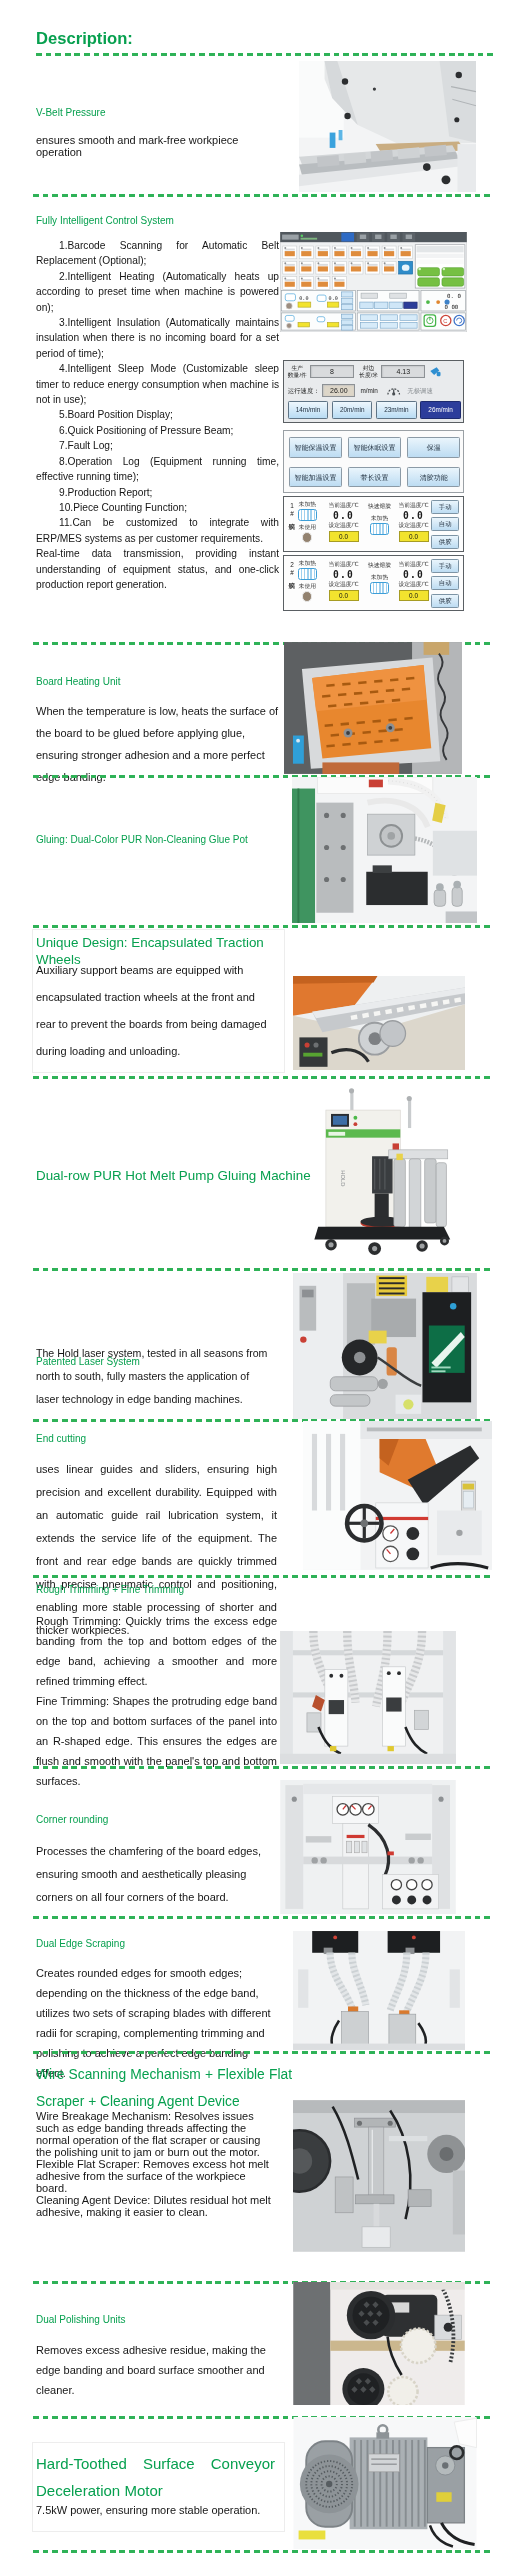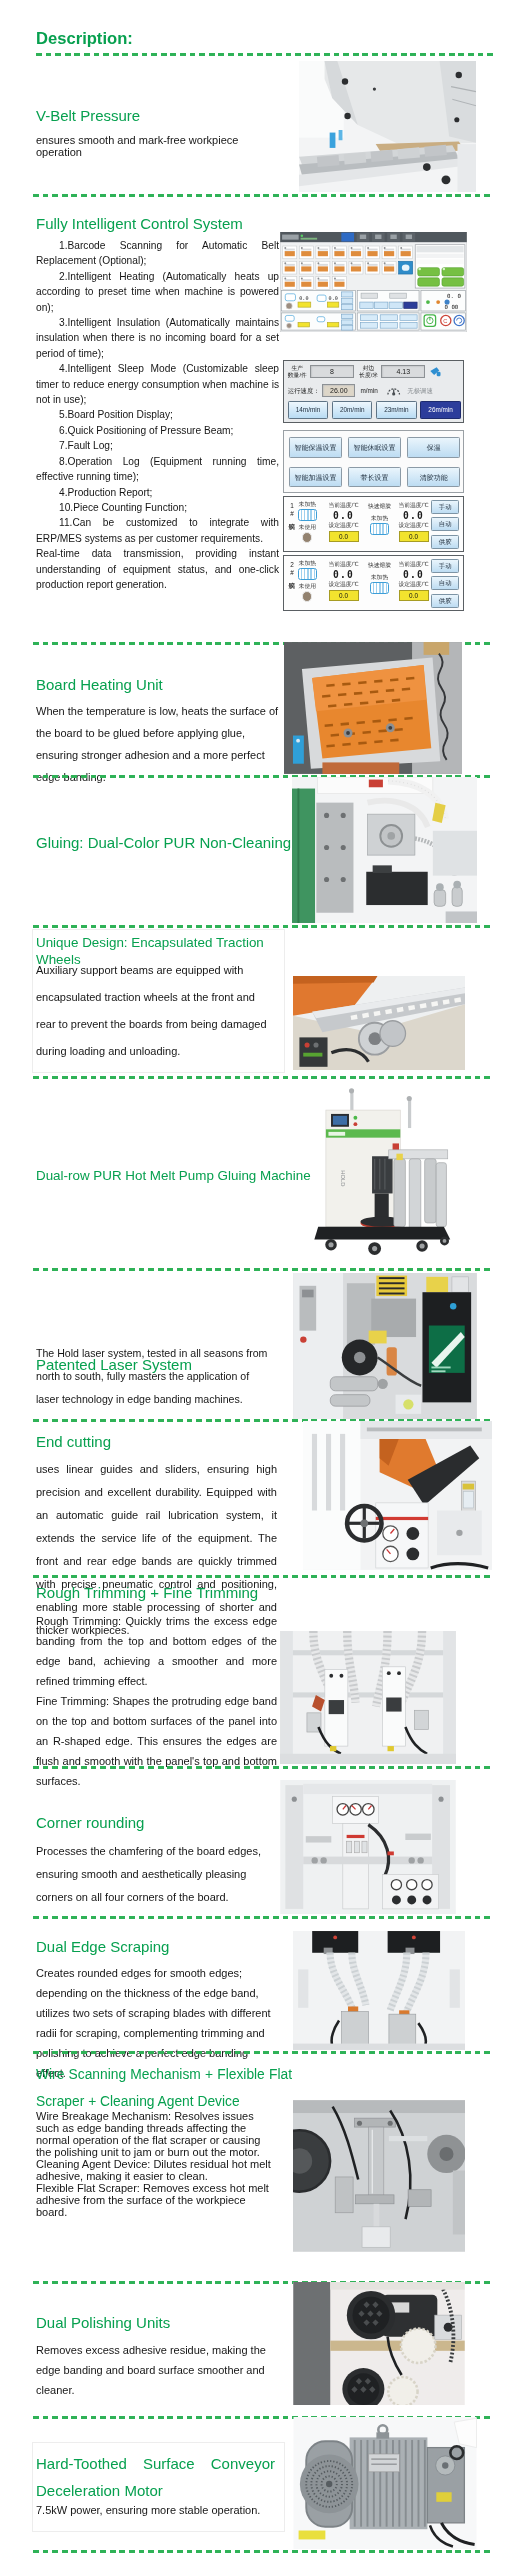--- a/index.html
+++ b/index.html
@@ -1,20 +1,20 @@
 <!DOCTYPE html>
 <html style="font-size:10.2px"><head>
 <meta charset="utf-8">
 <style>
   html,body{margin:0;padding:0;background:#fff;}
   #canvas{position:relative;width:512px;height:2576px;background:#fff;overflow:hidden;
           font-family:"Liberation Sans",sans-serif;color:#141414;}
   .sep{position:absolute;left:33px;width:461px;height:2.6px;
        background:repeating-linear-gradient(90deg,#2fb257 0 5.8px,transparent 5.8px 9.6px);}
-  .h{position:absolute;left:36px;color:#07a04f;font-size:15px;line-height:1.25;font-weight:400;}
+  .h{position:absolute;left:36px;color:#07a04f;font-size:10px;line-height:1.25;font-weight:400;}
   .body{position:absolute;left:36px;font-size:11px;color:#161616;}
   .just{text-align:justify;}
   .body p{margin:0;}
   .indent{text-indent:23px;}
   .photo{position:absolute;overflow:hidden;}
   .photo svg{display:block;}
   .framebox{position:absolute;border:0.6px solid #ededed;}
   
   .panel{position:absolute;box-sizing:border-box;background:#e9ebed;border:1.3px solid #5a5f63;
          font-family:"Liberation Sans",sans-serif;}
@@ -87,21 +87,21 @@
   <div class="h" style="top:215px;">Fully Intelligent Control System</div>
   <div class="body just" style="top:238px;width:243px;font-size:10.2px;line-height:15.4px;">
     <p class="indent">1.Barcode Scanning for Automatic Belt Replacement (Optional);</p>
     <p class="indent">2.Intelligent Heating (Automatically heats up according to preset time when machine is powered on);</p>
     <p class="indent">3.Intelligent Insulation (Automatically maintains insulation when there is no incoming board for a set period of time);</p>
     <p class="indent">4.Intelligent Sleep Mode (Customizable sleep timer to reduce energy consumption when machine is not in use);</p>
     <p class="indent">5.Board Position Display;</p>
     <p class="indent">6.Quick Positioning of Pressure Beam;</p>
     <p class="indent">7.Fault Log;</p>
     <p class="indent">8.Operation Log (Equipment running time, effective running time);</p>
-    <p class="indent">4.Production Report;</p>
+    <p class="indent">9.Production Report;</p>
     <p class="indent">10.Piece Counting Function;</p>
     <p class="indent">11.Can be customized to integrate with ERP/MES systems as per customer requirements.</p>
     <p>Real-time data transmission, providing instant understanding of equipment status, and one-click production report generation.</p>
   </div>
 
   <div class="photo" style="left:280px;top:232px;width:187px;height:100px;">
     <svg width="187" height="100" viewBox="0 0 293 157">
       <rect width="293" height="157" fill="#eff1f2" stroke="#c3c6c8"></rect>
       <rect width="293" height="16" fill="#50575d"></rect>
       <rect x="3" y="4" width="26" height="8" fill="#9aa1a6"></rect>
@@ -696,22 +696,22 @@
       <rect x="8" y="60" width="16" height="60" fill="#e2e4e6"></rect>
         <rect x="245" y="60" width="16" height="60" fill="#e2e4e6"></rect>
     </svg>
   </div>
 
   <div class="sep" style="top:2051px;"></div>
 
   <div class="h" style="top:2061px;width:256px;line-height:27px;font-size:13.8px;text-align:justify;">Wire Scanning Mechanism + Flexible Flat Scraper + Cleaning Agent Device</div>
   <div class="body" style="top:2110px;width:239px;line-height:12px;">
     <p>Wire Breakage Mechanism: Resolves issues such as edge banding threads affecting the normal operation of the flat scraper or causing the polishing unit to jam or burn out the motor.</p>
+    <p>Flexible Flat Scraper: Removes excess hot melt adhesive from the surface of the workpiece board.</p>
     <p>Cleaning Agent Device: Dilutes residual hot melt adhesive, making it easier to clean.</p>
-    <p>Flexible Flat Scraper: Removes excess hot melt adhesive from the surface of the workpiece board.</p>
   </div>
   <div class="photo" style="left:293px;top:2100px;width:172px;height:152px;">
     <svg width="172" height="152" viewBox="0 0 269 237">
       <rect width="269" height="237" fill="#cfd2d4"></rect>
       <rect x="0" y="0" width="269" height="20" fill="#b7babc"></rect>
       <circle cx="10" cy="95" r="48" fill="#3a3d3f" stroke="#2a2c2e" stroke-width="4"></circle>
       <circle cx="10" cy="95" r="20" fill="#55585a"></circle>
       <rect x="96" y="28" width="64" height="14" fill="#b2b5b7" stroke="#8d9093"></rect>
       <rect x="118" y="42" width="24" height="108" fill="#c6c9cb" stroke="#9a9da0"></rect>
       <line x1="124" y1="46" x2="124" y2="146" stroke="#e8eaec" stroke-width="2"></line>

